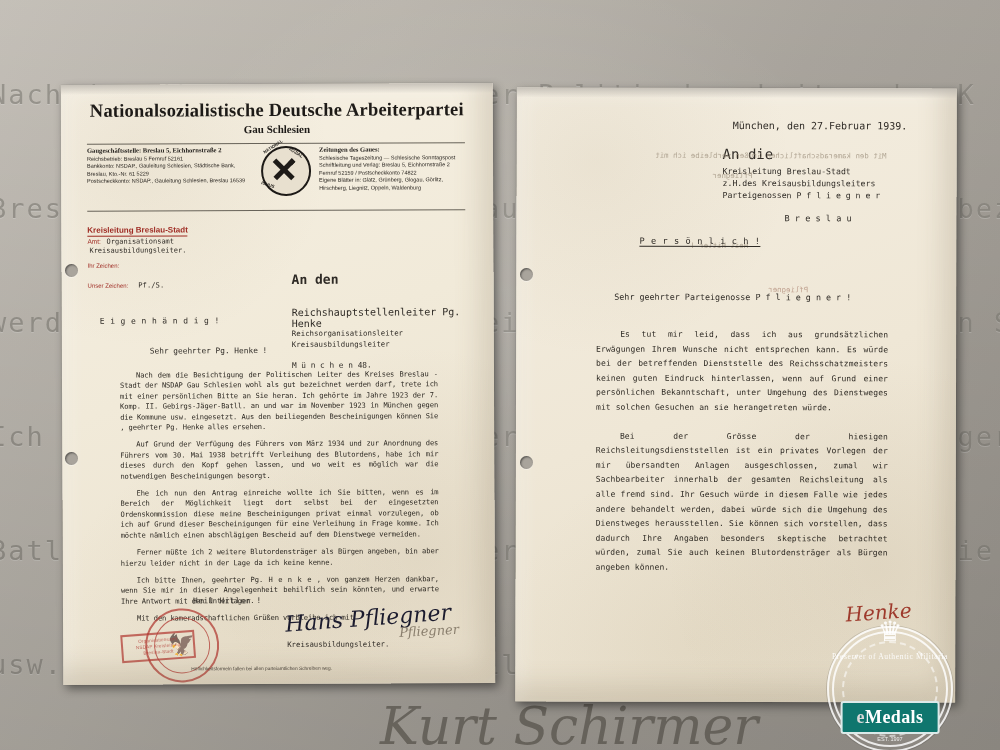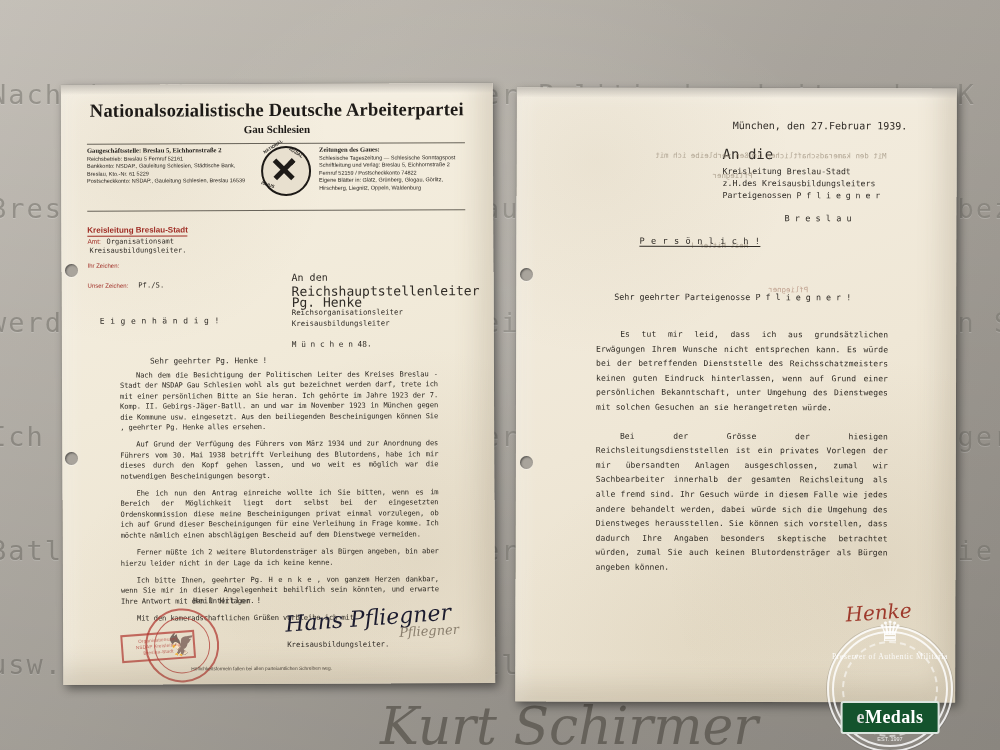--- a/index.html
+++ b/index.html
@@ -301,21 +301,21 @@
     text-align: center;
     font-family: "Liberation Serif", serif;
     font-size: 7.6px;
     letter-spacing: 0.6px;
     color: rgba(255,255,255,0.92);
     white-space: nowrap;
   }
   .wm .plate {
     position: absolute;
     left: 50%; bottom: 6px; transform: translateX(-50%);
-    background: #14532d;
+    background: #0f766e;
     color: #ffffff;
     border: 2px solid rgba(255,255,255,0.85);
     border-radius: 3px;
     padding: 4px 14px;
     font-family: "Liberation Serif", serif;
     font-size: 18px;
     font-weight: bold;
     letter-spacing: 0.4px;
   }
   .wm .plate .accent { color: #d8d8d8; }
@@ -404,30 +404,30 @@
       <div class="mono" style="font-size:7px; line-height:9px; margin-left:2px;">Kreisausbildungsleiter.</div>
       <div class="red" style="font-family:'Liberation Sans',sans-serif; font-size:6px; margin-top:7px;">Ihr Zeichen:</div>
       <div style="margin-top:5px;">
         <span class="red" style="font-family:'Liberation Sans',sans-serif; font-size:6px;">Unser Zeichen:</span>
         <span class="mono" style="font-size:7.2px; margin-left:6px;">Pf./S.</span>
       </div>
     </div>
 
 
     <div style="position:absolute; left:230px; top:188px; width:190px;">
-      <div class="mono" style="font-size:10px;">An den</div>
-      <div class="mono" style="font-size:13px; line-height:10.6px; margin-top:4px;">Reichshauptstellenleiter Pg. Henke</div>
+      <div class="mono" style="font-size:13px;font-weight:bold;">An den</div>
+      <div class="mono" style="font-size:10px; line-height:10.6px; margin-top:21px;">Reichshauptstellenleiter Pg. Henke</div>
       <div class="mono" style="font-size:7.4px; line-height:10.6px;">Reichsorganisationsleiter</div>
       <div class="mono" style="font-size:7.4px; line-height:10.6px;">Kreisausbildungsleiter</div>
       <div class="mono" style="font-size:7.8px; margin-top:11px;">M ü n c h e n   48.</div>
     </div>
 
     <div class="mono" style="position:absolute; left:38px; top:232px; font-size:8px; letter-spacing:0.4px;">E i g e n h ä n d i g !</div>
 
-    <div class="mono" style="position:absolute; left:88px; top:272px; font-size:7.8px;">Sehr geehrter Pg. Henke !</div>
+    <div class="mono" style="position:absolute; left:88px; top:262px; font-size:7.8px;">Sehr geehrter Pg. Henke !</div>
 
     <div style="position:absolute; left:58px; top:286px; width:318px;">
       <p class="body-p" style="margin:0; text-indent:16px;">Nach dem die Besichtigung der Politischen Leiter des Kreises Breslau - Stadt der NSDAP Gau Schlesien wohl als gut bezeichnet werden darf, trete ich mit einer persönlichen Bitte an Sie heran. Ich gehörte im Jahre 1923 der 7. Komp. II. Gebirgs-Jäger-Batll. an und war im November 1923 in München gegen die Kommune usw. eingesetzt. Aus den beiliegenden Bescheinigungen können Sie , geehrter Pg. Henke alles ersehen.</p>
       <p class="body-p" style="margin:7px 0 0 0; text-indent:16px;">Auf Grund der Verfügung des Führers vom März 1934 und zur Anordnung des Führers vom 30. Mai 1938  betrifft Verleihung des Blutordens, habe ich mir dieses durch den Kopf gehen lassen, und wo weit es möglich war die notwendigen Bescheinigungen besorgt.</p>
       <p class="body-p" style="margin:7px 0 0 0; text-indent:16px;">Ehe ich nun den Antrag einreiche wollte ich Sie bitten, wenn es im Bereich der Möglichkeit liegt dort selbst bei der eingesetzten Ordenskommission diese meine Bescheinigungen privat einmal vorzulegen, ob ich auf Grund dieser Bescheinigungen für eine Verleihung in Frage komme. Ich möchte nämlich einen abschlägigen Bescheid auf dem Dienstwege vermeiden.</p>
       <p class="body-p" style="margin:7px 0 0 0; text-indent:16px;">Ferner müßte ich 2 weitere Blutordensträger als Bürgen angeben, bin aber hierzu leider nicht in der Lage da ich keine kenne.</p>
       <p class="body-p" style="margin:7px 0 0 0; text-indent:16px;">Ich bitte Ihnen, geehrter Pg. H e n k e , von ganzem Herzen dankbar, wenn Sie mir in dieser Angelegenheit behilflich sein könnten, und erwarte Ihre Antwort mit den Unterlagen.</p>
       <p class="body-p" style="margin:7px 0 0 0; text-indent:16px;">Mit den kameradschaftlichen Grüßen verbleibe ich mit</p>
     </div>
 

